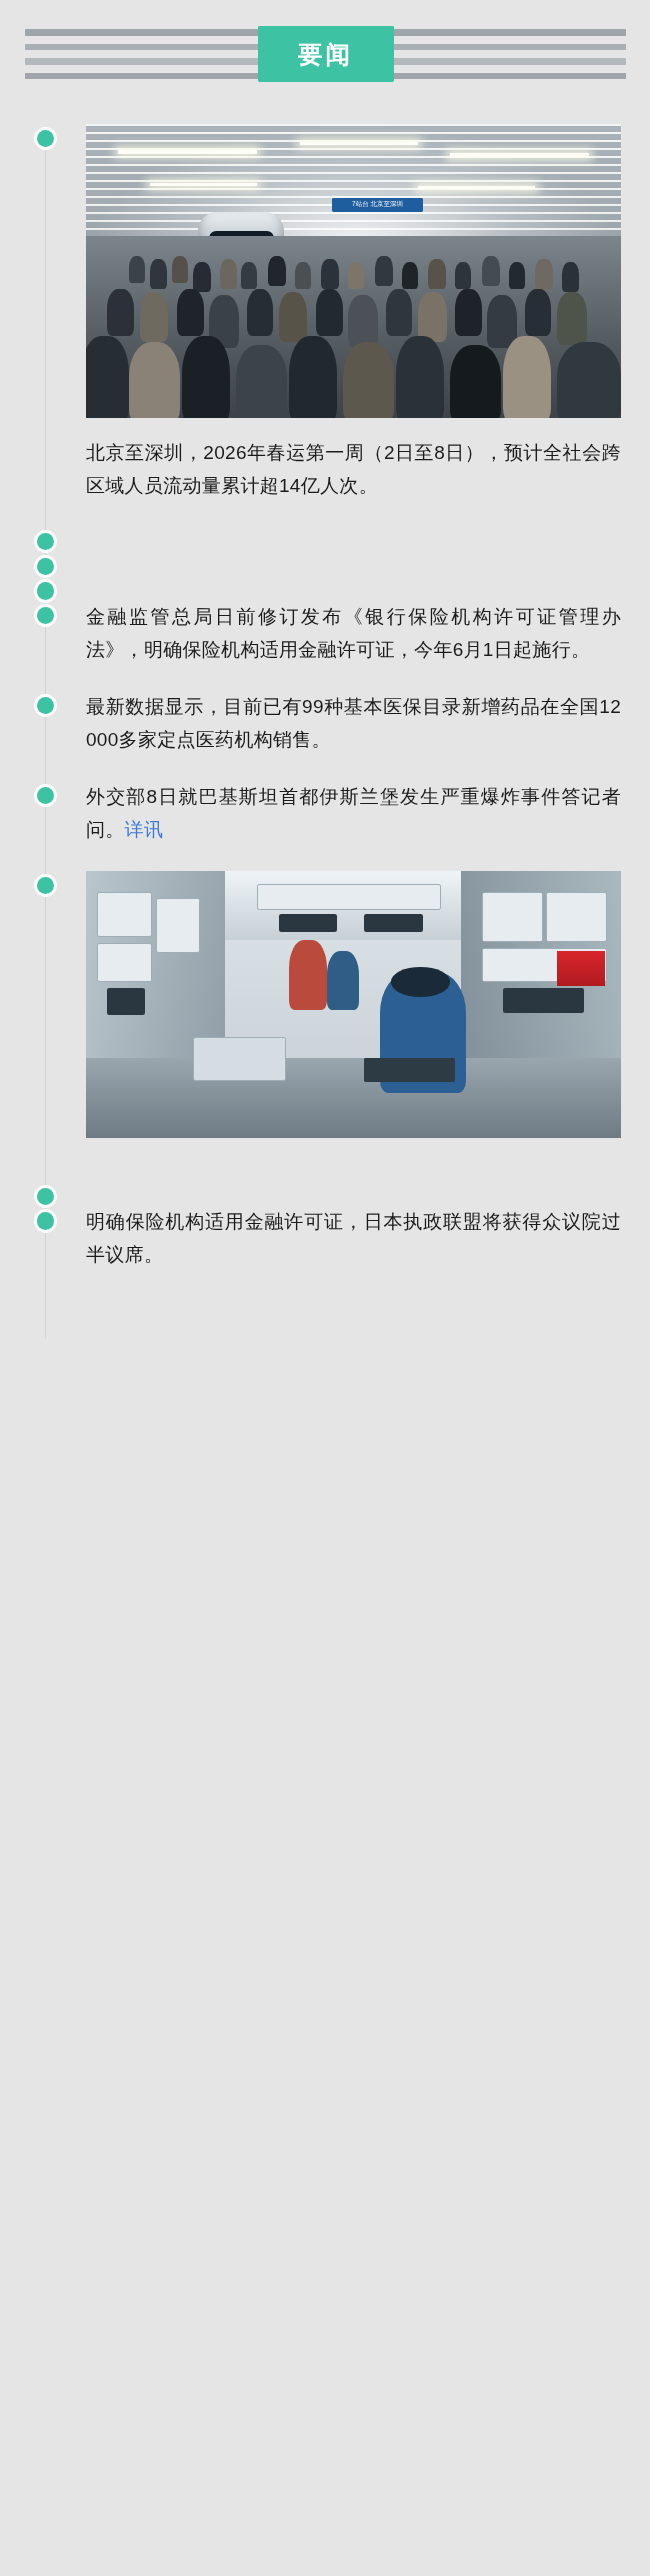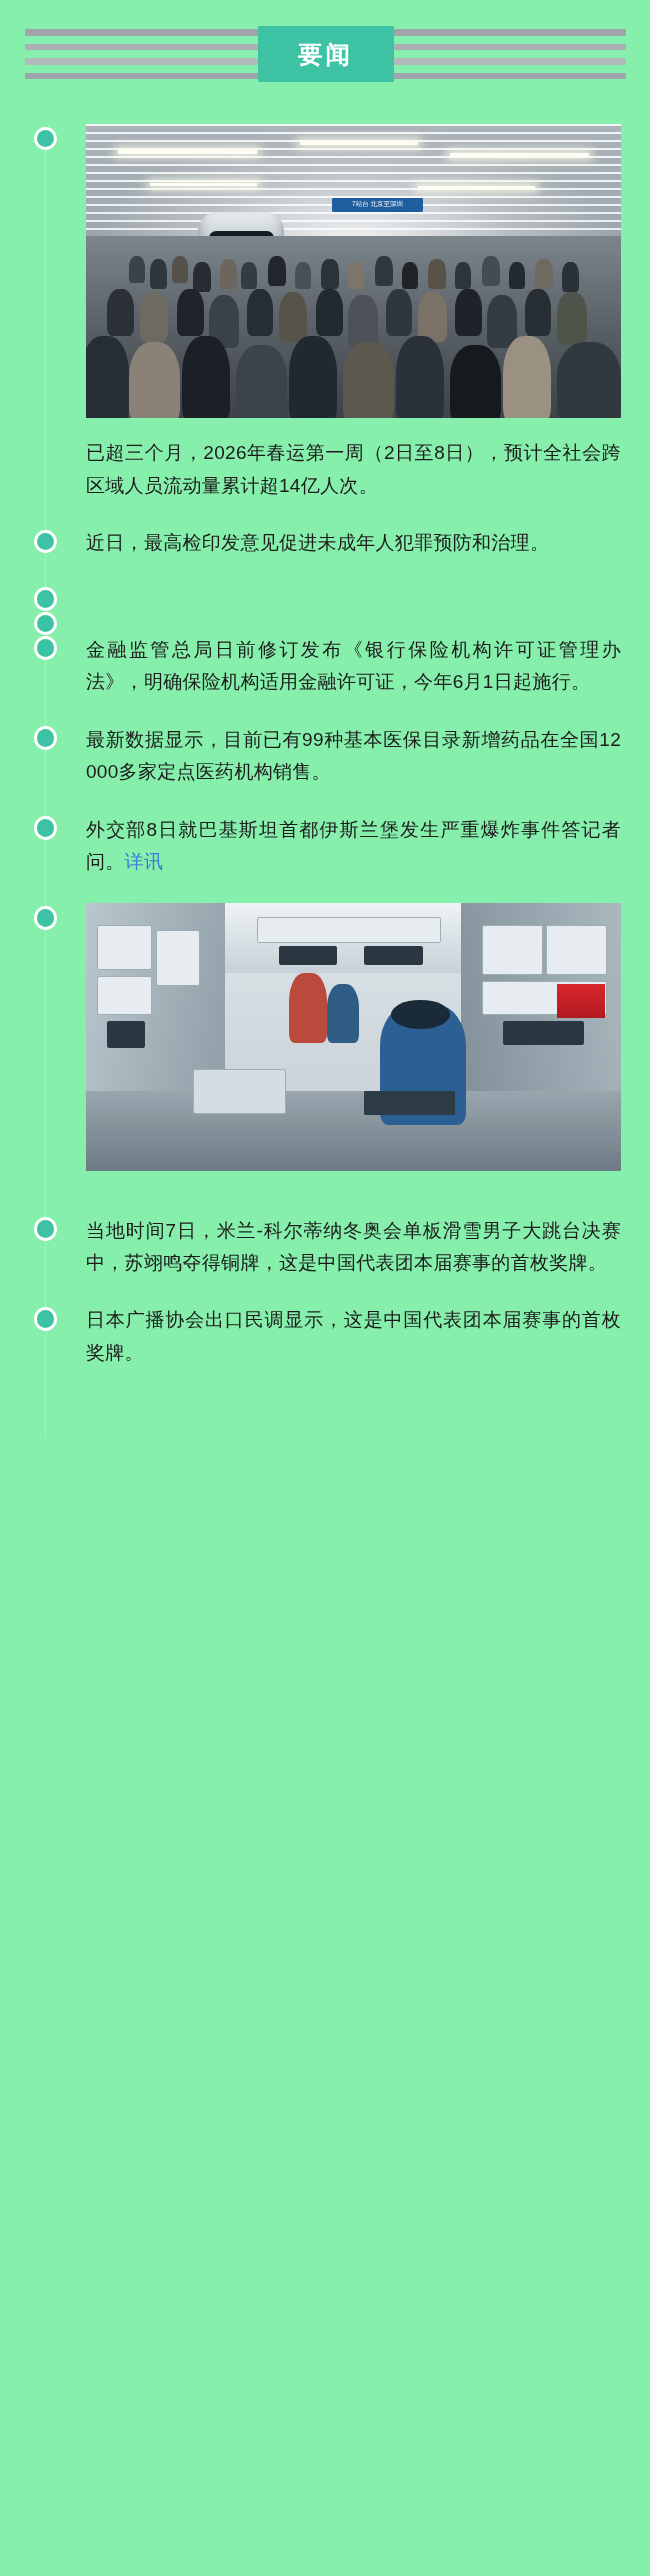--- a/index.html
+++ b/index.html
@@ -8,21 +8,21 @@
     background: #ffffff;
   }
   body {
     width: 651px;
     font-family: "Liberation Sans", sans-serif;
     -webkit-font-smoothing: antialiased;
   }
   .page {
     width: 651px;
     min-height: 2576px;
-    background: #86efac;
+    background: #e5e5e5;
     position: relative;
     box-sizing: border-box;
   }
 
   
   .header {
     position: relative;
     height: 108px;
     box-sizing: border-box;
     padding-top: 27.5px;
@@ -217,26 +217,25 @@
             <div class="p" style="left:28%; top:75%; width:9.5%;height:27%; background:#3c434a;"></div>
             <div class="p" style="left:38%; top:72%; width:9%;  height:30%; background:#212830;"></div>
             <div class="p" style="left:48%; top:74%; width:9.5%;height:28%; background:#5d584d;"></div>
             <div class="p" style="left:58%; top:72%; width:9%;  height:30%; background:#2a3138;"></div>
             <div class="p" style="left:68%; top:75%; width:9.5%;height:27%; background:#151a1f;"></div>
             <div class="p" style="left:78%; top:72%; width:9%;  height:30%; background:#9a9182;"></div>
             <div class="p" style="left:88%; top:74%; width:12%; height:28%; background:#303840;"></div>
           </div>
         </div>
       </div>
-      <div class="item-text">已超三个月，2026年春运第一周（2日至8日），预计全社会跨区域人员流动量累计超14亿人次。</div>
-    </div>
-
-    <div class="item">
-      <div class="dot"></div>
-      <div class="item-text">近日，最高检印发意见促进未成年人犯罪预防和治理。</div>
+      <div class="item-text">北京至深圳，2026年春运第一周（2日至8日），预计全社会跨区域人员流动量累计超14亿人次。</div>
+    </div>
+
+    <div class="item">
+      <div class="dot"></div>
     </div>
 
     <div class="item">
       <div class="dot"></div>
     </div>
 
     <div class="item">
       <div class="dot"></div>
     </div>
 
@@ -282,23 +281,22 @@
           <div class="ss-person" style="left:55%; top:38%; width:16%; height:45%; background:#2c5f93; border-radius:34% 34% 10% 10%;"></div>
           <div class="ss-dark" style="left:57%; top:36%; width:11%; height:11%; border-radius:50%; background:#1b2a38;"></div>
           <div class="ss-laptop" style="left:52%; top:70%; width:17%; height:9%;"></div>
           <div class="ss-panel" style="left:20%; top:62%; width:17%; height:16%; background:#d4dde2;"></div>
         </div>
       </div>
     </div>
 
     <div class="item">
       <div class="dot"></div>
-      <div class="item-text">当地时间7日，米兰-科尔蒂纳冬奥会单板滑雪男子大跳台决赛中，苏翊鸣夺得铜牌，这是中国代表团本届赛事的首枚奖牌。</div>
-    </div>
-
-    <div class="item">
-      <div class="dot"></div>
-      <div class="item-text">日本广播协会出口民调显示，这是中国代表团本届赛事的首枚奖牌。</div>
+    </div>
+
+    <div class="item">
+      <div class="dot"></div>
+      <div class="item-text">明确保险机构适用金融许可证，日本执政联盟将获得众议院过半议席。</div>
     </div>
 
   </div>
 </div>
 
 
 </body></html>

